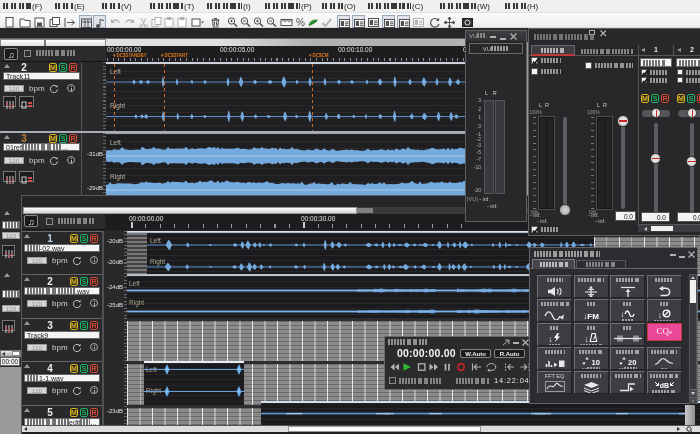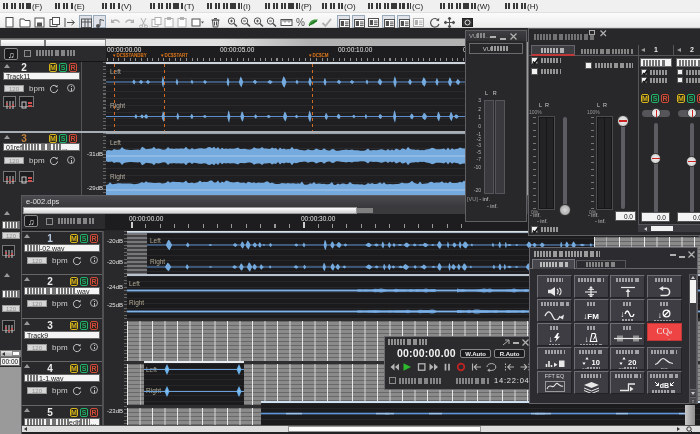--- a/index.html
+++ b/index.html
@@ -286,21 +286,20 @@
           <circle cx="6" cy="7" r="1.1" fill="#d05050"></circle>
           <circle cx="9" cy="5" r="1.1" fill="#d05050"></circle>
         </svg></div>
 <div class="ab" style="left:0;top:322px;width:21px;height:7px;background:linear-gradient(#e8e8e8,#b0b0b0);border:1px solid #777">
 <div class="ab" style="left:1px;top:1px;width:0;height:0;border-top:2px solid transparent;border-bottom:2px solid transparent;border-right:3px solid #333"></div>
 <div class="ab" style="left:11px;top:0px;width:8px;height:5px;background:#fdfdfd;border:1px solid #888"></div>
       </div>
 <div class="ab" style="left:0;top:329px;width:20px;height:9px;background:#f2f2f2;border:1px solid #666;color:#111;font-size:6.5px;line-height:8px;text-align:center">00:00</div>
 </div>
 <div class="ab" style="left:21px;top:167px;width:679px;height:239px;background:#262628;border:1px solid #5a5a5e;border-bottom:none">
-<div class="title" style="background:linear-gradient(#4a4a4e,#39393c);color:#e0e0e0;height:11px;line-height:11px">e-002.dps</div>
 <div class="ab" style="left:0;top:11px;width:679px;height:7px;background:#3a3a3c">
 <div class="ab" style="left:1px;top:0;width:334px;height:7px;background:linear-gradient(#ffffff,#d2d2d2);border:1px solid #999"></div>
 <div class="ab" style="left:335px;top:1px;width:16px;height:5px;background:#808080"></div>
 </div>
 <div class="ab" style="left:0;top:18px;width:679px;height:16px;background:#2b2b2d;border-bottom:1px solid #151515">
 <div style="position:absolute;left:2px;top:1px;width:14px;height:12px;background:#1a1a1c;border:1px solid #888;border-radius:2px;color:#eee;font-size:9px;text-align:center;line-height:12px">♫</div>
 <div style="position:absolute;left:24px;top:4px;width:7px;height:7px;background:#2e2e30;border:1px solid #8a8a8a"></div>
 <div class="ab" style="left:36px;top:4px">
           <i class="g" style="width:37px;height:6px;color:#a8a8a8;display:block"></i>
         </div>
@@ -762,21 +761,21 @@
         </div>
         <div style="margin-top:0.5px"><i class="g" style="width:22px;height:4.5px"></i></div>
       </div>
 <div class="ab" style="left:80.2px;top:75px;width:35px;height:22.5px;border-top:1px solid #6e6e76;border-left:1px solid #6e6e76;border-right:1px solid #232327;border-bottom:1px solid #232327;background:#3d3d43;color:#c8c8cc;font-size:5px;text-align:center;line-height:5.5px;overflow:hidden">
         <div style="margin-top:1.5px"><i class="g" style="width:9px;height:4.5px"></i></div>
         <div style="margin-top:2px"><svg width="28" height="9">
             <path d="M0 4.5h28" stroke="#e8e8e8" stroke-width="1.2"></path>
             <path d="M4 1.5v6M6 1.5v6M8 1.5v6M20 1.5v6M22 1.5v6M24 1.5v6" stroke="#e8e8e8" stroke-width="1"></path>
           </svg></div>
       </div>
-<div class="ab" style="left:116.80000000000001px;top:75px;width:35px;height:18px;border:1px solid #c03838;background:#ef4444;color:#c8c8cc;font-size:5px;text-align:center;line-height:5.5px;overflow:hidden">
+<div class="ab" style="left:116.80000000000001px;top:75px;width:35px;height:18px;border:1px solid #c03838;background:#ec4899;color:#c8c8cc;font-size:5px;text-align:center;line-height:5.5px;overflow:hidden">
         <div style="margin-top:3px"><div style="color:#f0f0f0;font-size:9px;font-family:'Liberation Serif',serif;line-height:9px">CQ<span style="font-size:7px">e</span></div><svg width="18" height="8" style="margin-top:0px">
             <path d="M0 8V6l2-1 1-2 2 1 1 2 2-3 2 1 1 2 2-2 1-2 2 2 1 1 1-1v4z" fill="#b8b8b8"></path>
           </svg></div>
       </div>
 <div class="ab" style="left:7.0px;top:99px;width:35px;height:22.5px;border-top:1px solid #6e6e76;border-left:1px solid #6e6e76;border-right:1px solid #232327;border-bottom:1px solid #232327;background:#3d3d43;color:#c8c8cc;font-size:5px;text-align:center;line-height:5.5px;overflow:hidden">
         <div style="margin-top:1.5px"><i class="g" style="width:20px;height:4.5px"></i></div>
         <div style="margin-top:2px"><svg width="20" height="10">
             <path d="M1.5 9V6M4 9V3M6.5 9V7" stroke="#e8e8e8" stroke-width="1.6"></path>
             <path d="M9 4.5l3.5 2.2L9 8.9z" fill="#e8e8e8"></path>
             <rect x="14" y="2.5" width="5.5" height="6.5" fill="#e8e8e8"></rect>

